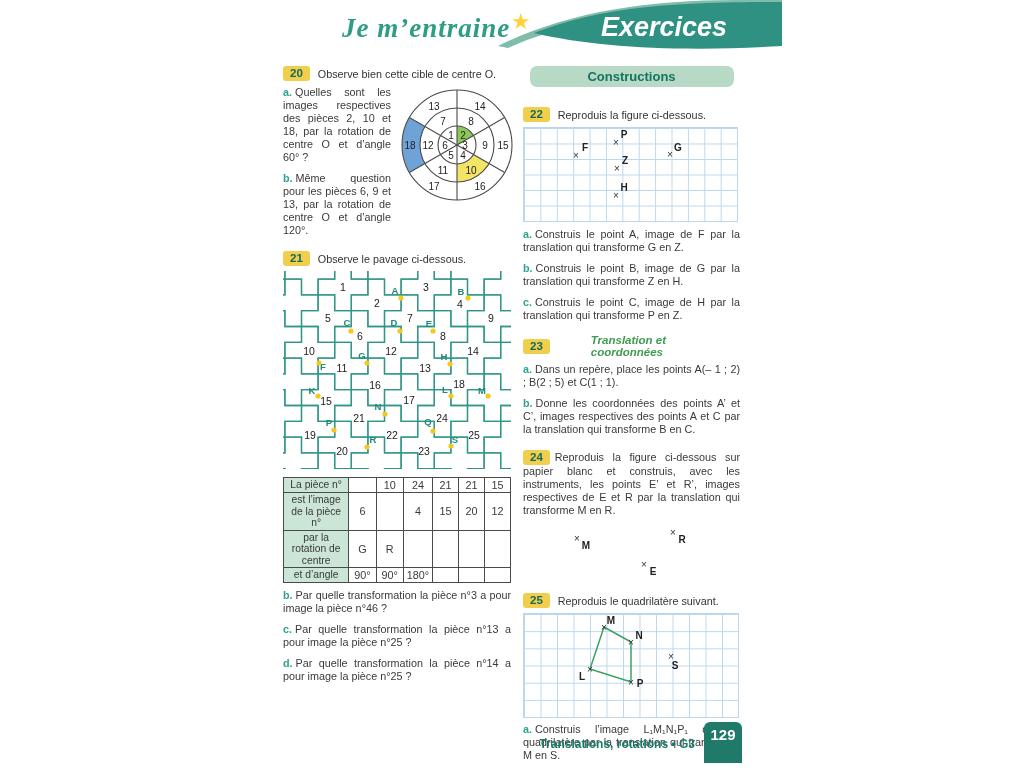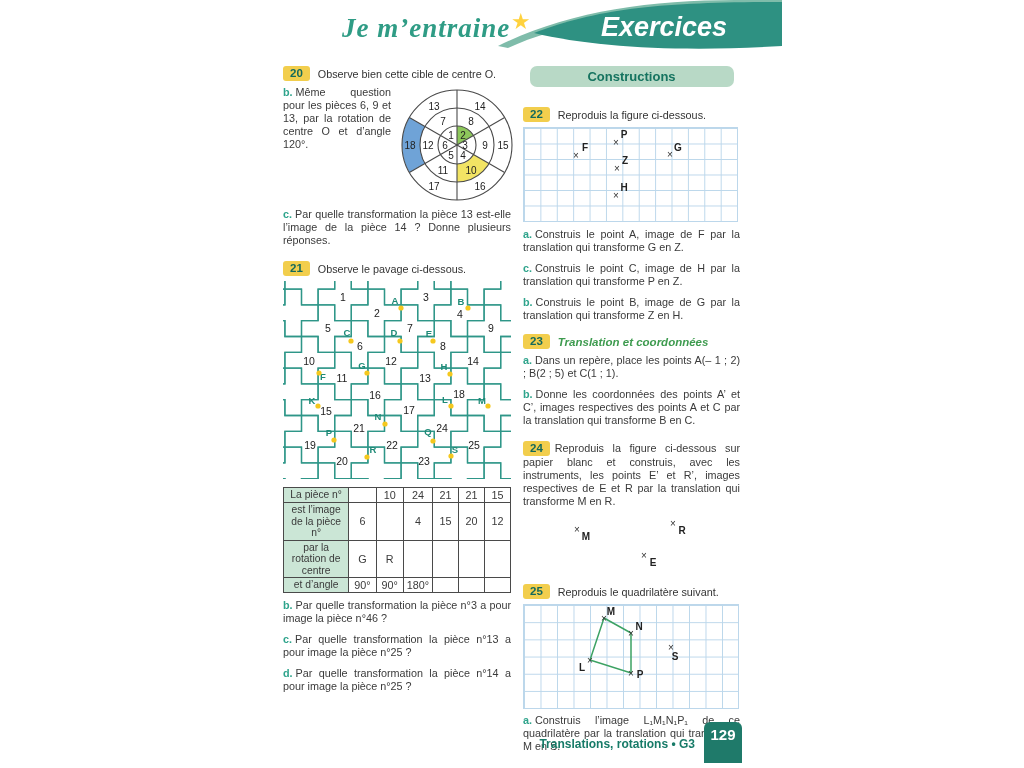--- a/index.html
+++ b/index.html
@@ -12,21 +12,21 @@
   .brand .star{color:#FFD23E;font-size:19px;font-style:normal;vertical-align:9px;margin-left:2px;}
   
   .colL{position:absolute;left:283px;top:66px;width:228px;}
   .colR{position:absolute;left:523px;top:64px;width:217px;}
   .badge{display:inline-block;background:#F2CE4D;color:#14695B;font-weight:bold;font-size:11.5px;
     padding:1px 7px 2px;border-radius:3px;line-height:12px;}
   .exhead{display:flex;align-items:center;gap:8px;margin:0 0 5px;}
   .intro{font-size:10.8px;color:#333;}
   .q{font-size:10.8px;line-height:13px;text-align:justify;margin:3px 0 8px;}
   .lead{color:#2FA48C;font-weight:bold;margin-right:3px;}
-  .extitle{color:#3E9B4F;font-weight:bold;font-style:italic;font-size:11.5px;}
+  .extitle{color:#3E9B4F;font-weight:bold;font-style:italic;font-size:11.5px;margin-left:33px;}
   svg text{font-family:"Liberation Sans", sans-serif;}
   
   .c20body{position:relative;}
   .cible{float:right;margin:2px -6px 4px 4px;}
   .c20a{width:108px;}
   .clr{clear:both;}
   
   .consbox{width:204px;margin:2px auto 20px;background:#B8D9C6;border-radius:7px;text-align:center;
     color:#15735F;font-weight:bold;font-size:13px;padding:3px 0;}
   
@@ -101,22 +101,22 @@
           <text x="46" y="86">11</text>
           <text x="31" y="61">12</text>
           <text x="37" y="22">13</text>
           <text x="83" y="22">14</text>
           <text x="106" y="61">15</text>
           <text x="83" y="102">16</text>
           <text x="37" y="102">17</text>
           <text x="13" y="61">18</text>
         </g>
       </svg>
+      <p class="q c20a"><span class="lead">a.</span><span>Quelles sont les images respectives des pièces 2, 10 et 18, par la rotation de centre O et d’angle 60° ?</span></p>
       <p class="q c20a"><span class="lead">b.</span><span>Même question pour les pièces 6, 9 et 13, par la rotation de centre O et d’angle 120°.</span></p>
-      <p class="q clr"><span class="lead">c.</span><span>Par quelle transformation la pièce 13 est-elle l’image de la pièce 14 ? Donne plusieurs réponses.</span></p>
     </div>
 
     
     <div class="exhead" style="margin-top:14px;">
       <span class="badge">21</span>
       <span class="intro">Observe le pavage ci-dessous.</span>
     </div>
 
     <svg class="pav" width="228" height="198" viewBox="0 0 228 198">
       <defs>
@@ -266,22 +266,22 @@
       <span class="pt" style="left:52px;top:27px;">×</span>
       <span class="pl" style="left:61px;top:19px;">F</span>
       <span class="pt" style="left:146px;top:26px;">×</span>
       <span class="pl" style="left:154px;top:19px;">G</span>
       <span class="pt" style="left:93px;top:40px;">×</span>
       <span class="pl" style="left:101px;top:32px;">Z</span>
       <span class="pt" style="left:92px;top:67px;">×</span>
       <span class="pl" style="left:100px;top:59px;">H</span>
     </div>
     <p class="q"><span class="lead">a.</span><span>Construis le point A, image de F par la translation qui transforme G en Z.</span></p>
+    <p class="q"><span class="lead">b.</span><span>Construis le point B, image de G par la translation qui transforme Z en H.</span></p>
     <p class="q"><span class="lead">c.</span><span>Construis le point C, image de H par la translation qui transforme P en Z.</span></p>
-    <p class="q"><span class="lead">b.</span><span>Construis le point B, image de G par la translation qui transforme Z en H.</span></p>
 
     <div class="exhead" style="margin-top:12px;">
       <span class="badge">23</span>
       <span class="extitle">Translation et coordonnées</span>
     </div>
     <p class="q"><span class="lead">a.</span><span>Dans un repère, place les points A(– 1 ; 2) ; B(2 ; 5) et C(1 ; 1).</span></p>
     <p class="q"><span class="lead">b.</span><span>Donne les coordonnées des points A’ et C’, images respectives des points A et C par la translation qui transforme B en C.</span></p>
 
     <p class="q" style="margin-top:14px;">
       <span class="badge" style="margin-right:5px;">24</span><span>Reproduis la figure ci-dessous sur papier blanc et construis, avec les instruments, les points E’ et R’, images respectives de E et R par la translation qui transforme M en R.</span>

